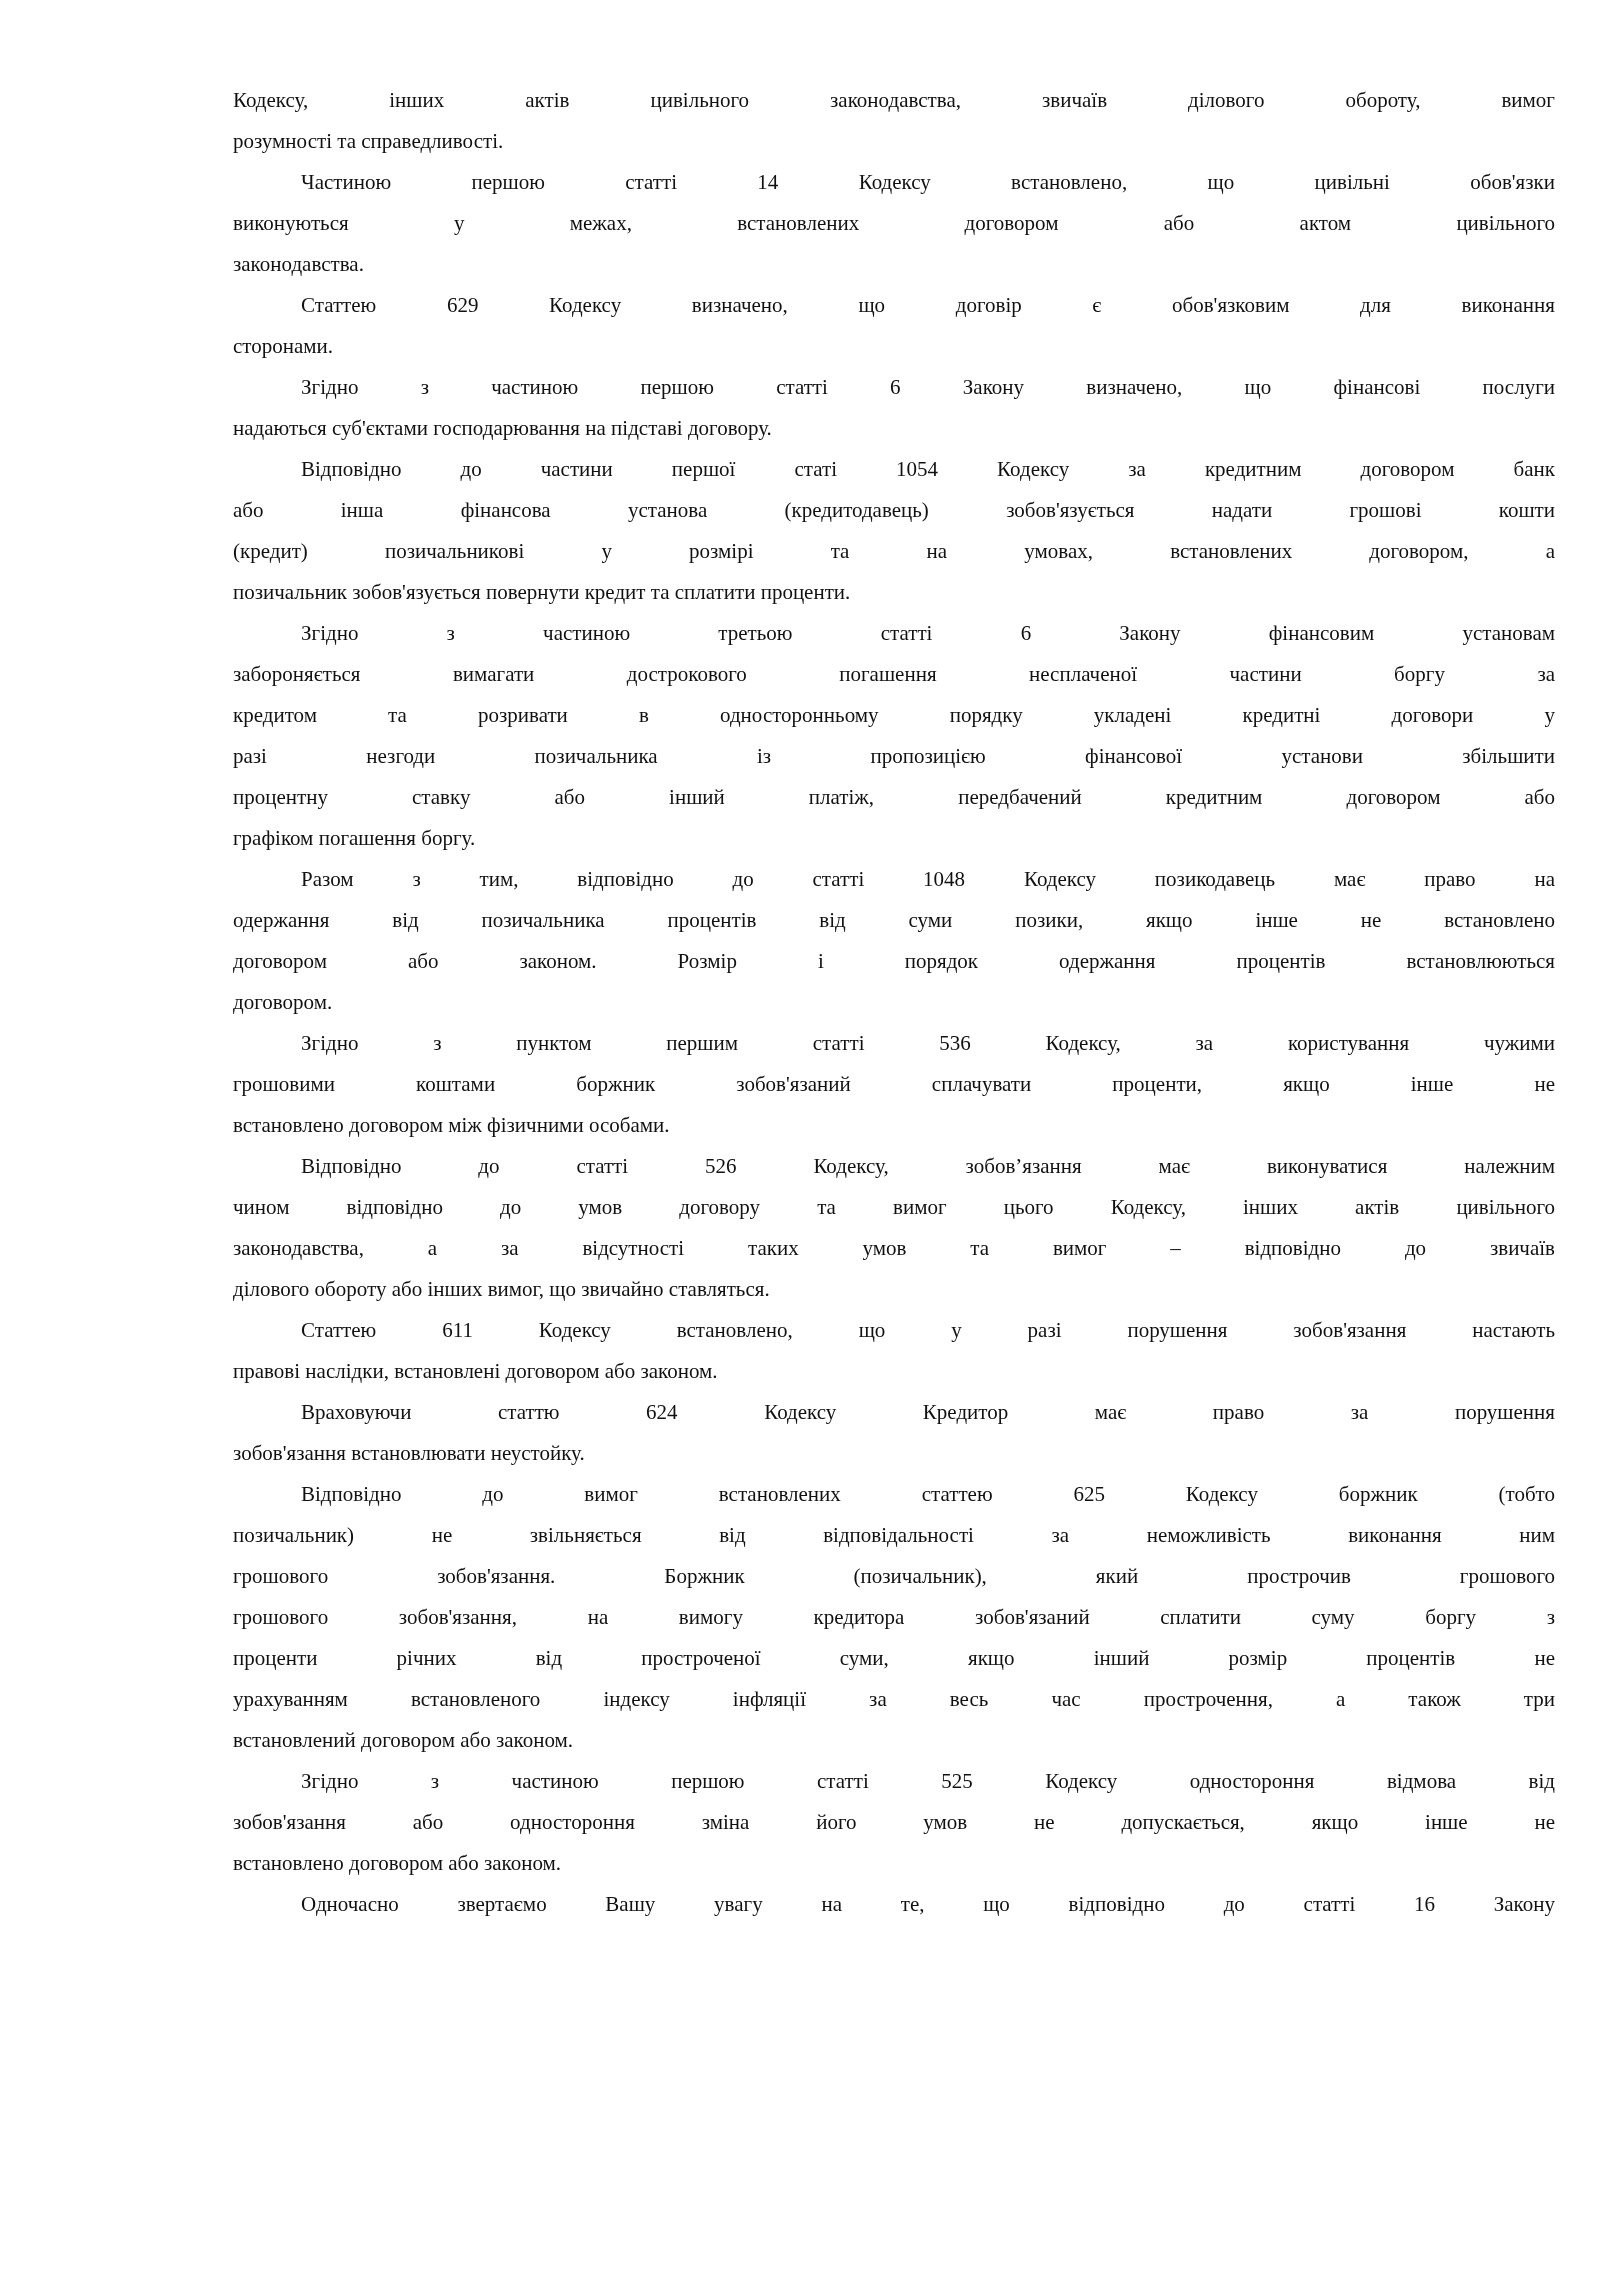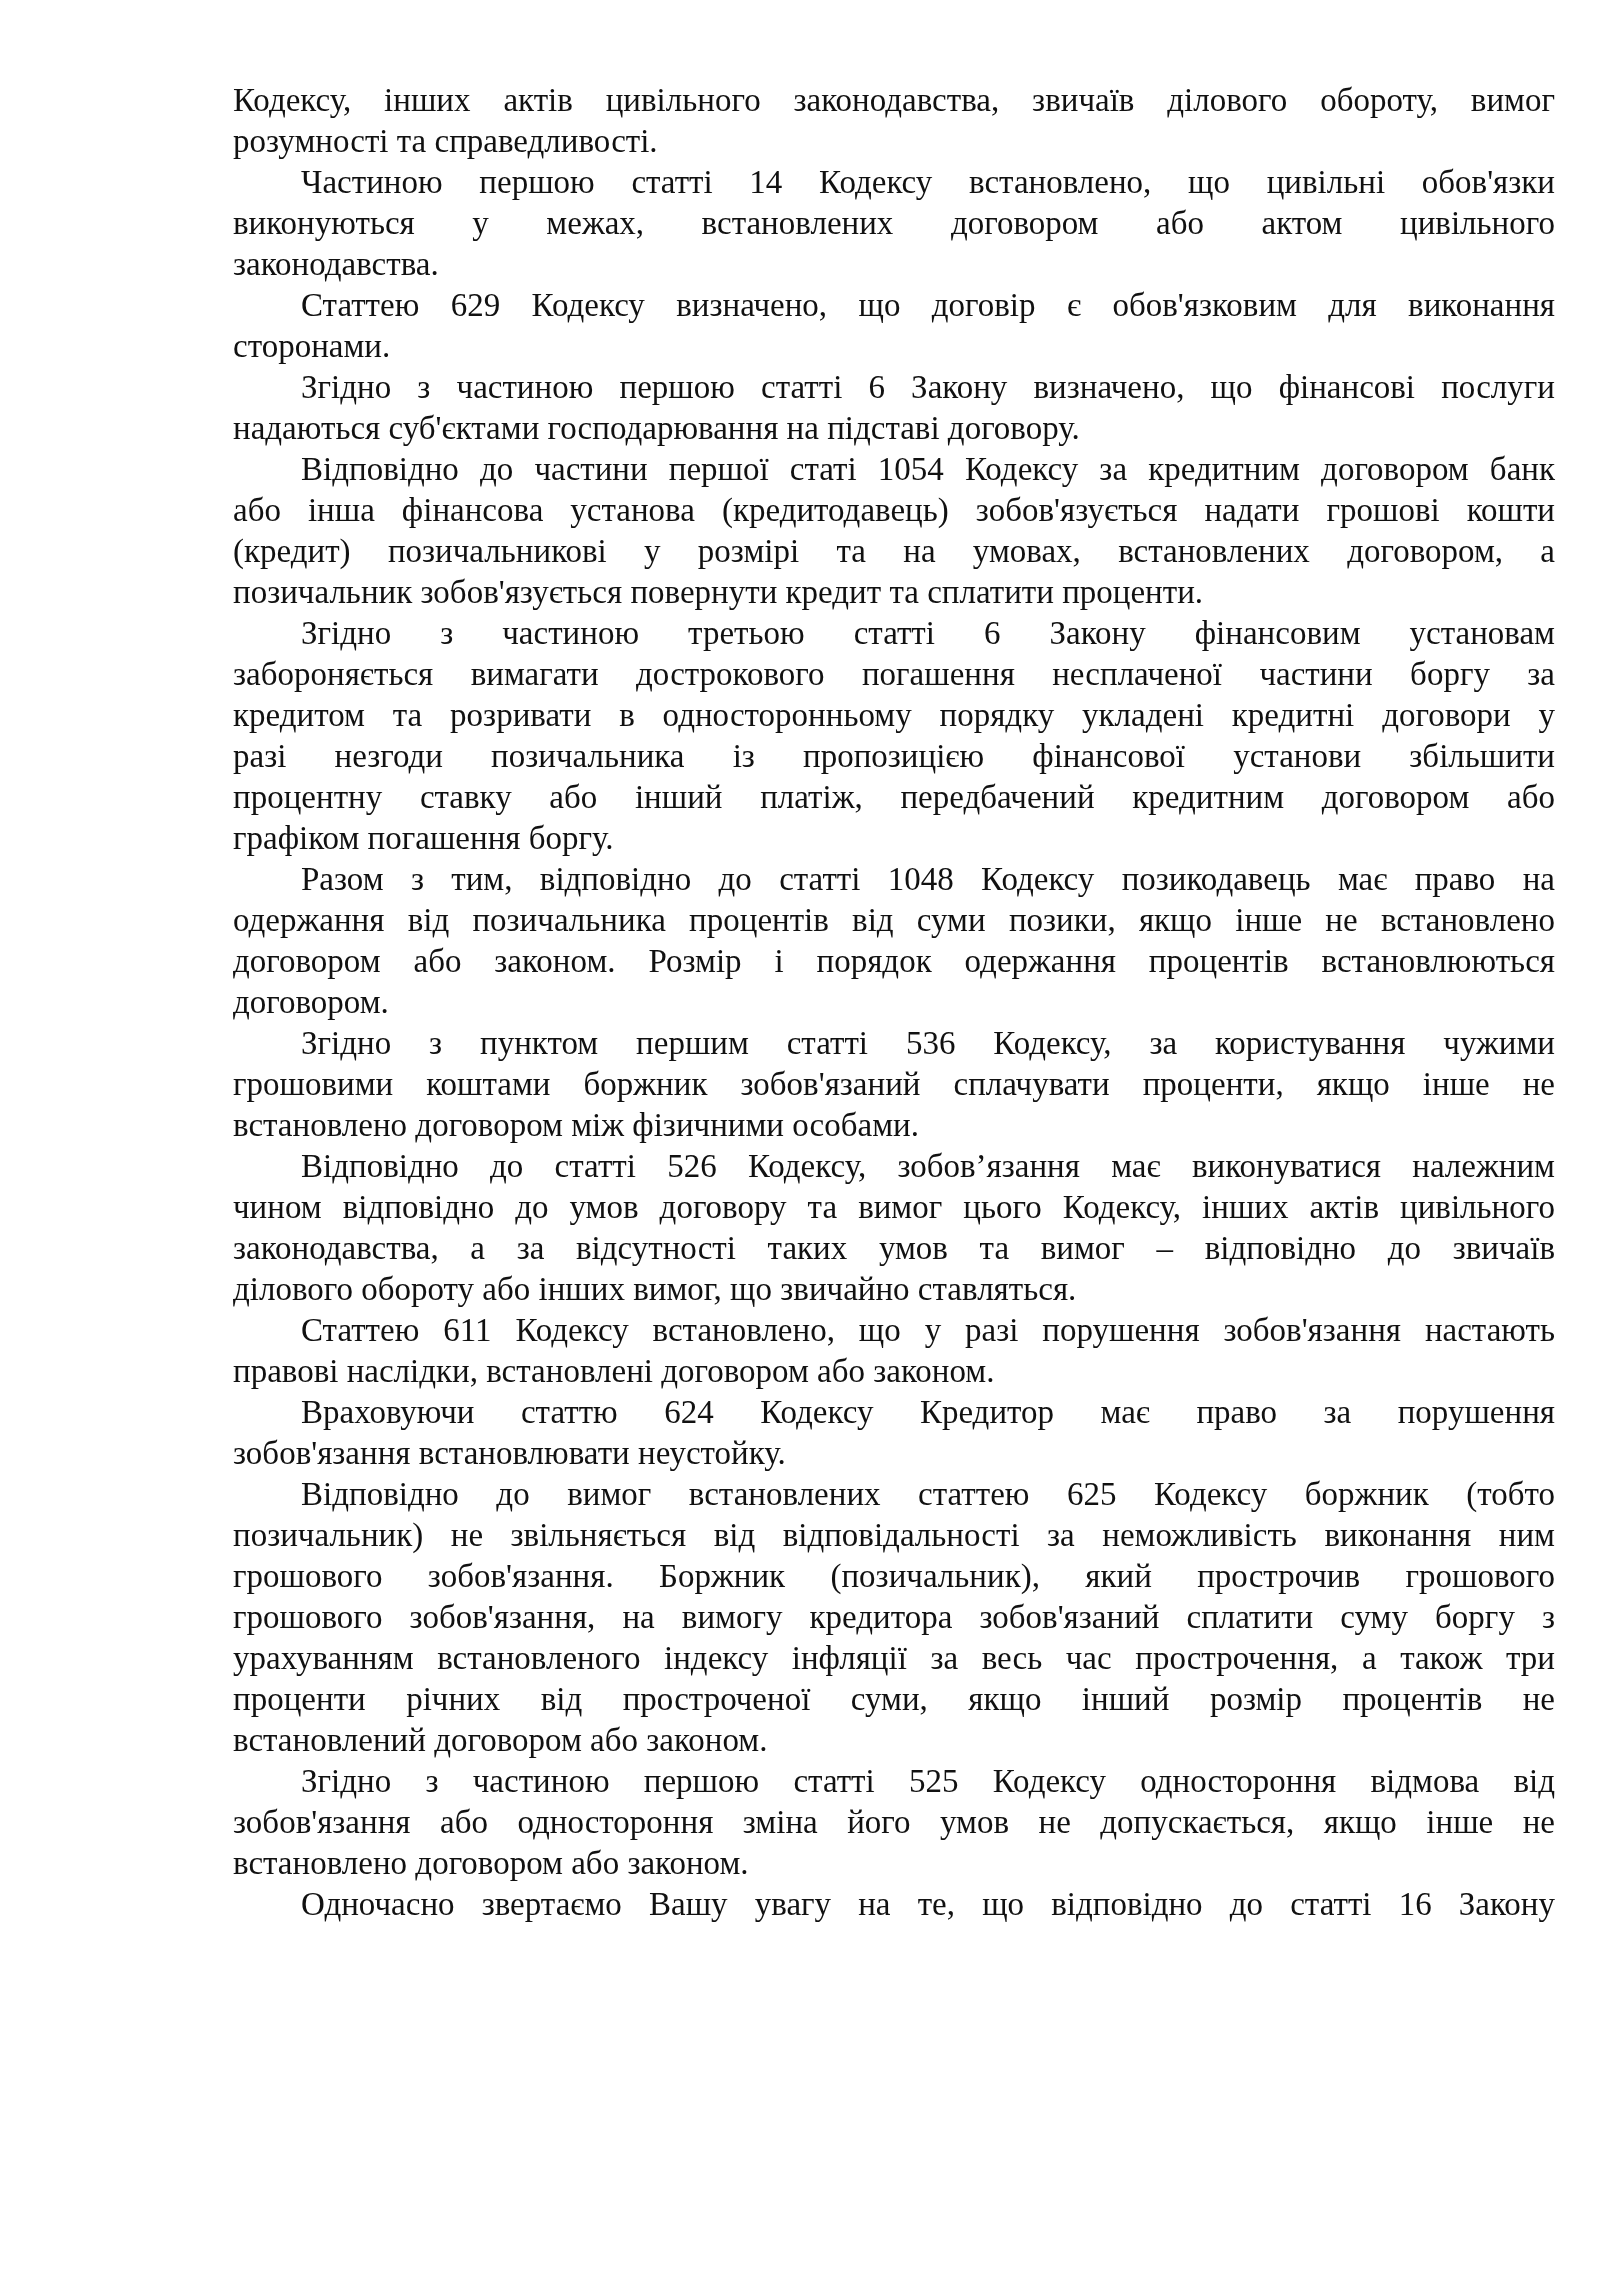--- a/index.html
+++ b/index.html
@@ -3,21 +3,21 @@
 <meta charset="utf-8">
 <style>
   html, body { margin: 0; padding: 0; background: #ffffff; }
   body { width: 1621px; height: 2293px; position: relative; overflow: hidden; }
   .page {
     position: absolute; left: 0; top: 0; width: 1621px; height: 2293px; background: #ffffff;
   }
   .text-block {
     position: absolute; left: 233px; top: 80px; width: 1322px;
     font-family: "Liberation Serif", "DejaVu Serif", serif;
-    font-size: 33px; line-height: 41px; color: #111111;
+    font-size: 21px; line-height: 41px; color: #111111;
   }
   .line {
     display: block; white-space: nowrap; height: 41px;
     text-align: justify; text-align-last: justify;
   }
   .line.last { text-align: right; text-align-last: left; }
   .line.indent { padding-left: 68px; }
 </style>
 </head>
 <body>
@@ -78,22 +78,22 @@
       </div>
       <div class="paragraph">
         <span class="line indent">Враховуючи статтю 624 Кодексу Кредитор має право за порушення</span>
         <span class="line last">зобов'язання встановлювати неустойку.</span>
       </div>
       <div class="paragraph">
         <span class="line indent">Відповідно до вимог встановлених статтею 625 Кодексу боржник (тобто</span>
         <span class="line">позичальник) не звільняється від відповідальності за неможливість виконання ним</span>
         <span class="line">грошового зобов'язання. Боржник (позичальник), який прострочив грошового</span>
         <span class="line">грошового зобов'язання, на вимогу кредитора зобов'язаний сплатити суму боргу з</span>
+        <span class="line">проценти річних від простроченої суми, якщо інший розмір процентів не</span>
         <span class="line">урахуванням встановленого індексу інфляції за весь час прострочення, а також три</span>
-        <span class="line">проценти річних від простроченої суми, якщо інший розмір процентів не</span>
         <span class="line last">встановлений договором або законом.</span>
       </div>
       <div class="paragraph">
         <span class="line indent">Згідно з частиною першою статті 525 Кодексу одностороння відмова від</span>
         <span class="line">зобов'язання або одностороння зміна його умов не допускається, якщо інше не</span>
         <span class="line last">встановлено договором або законом.</span>
       </div>
       <div class="paragraph">
         <span class="line indent">Одночасно звертаємо Вашу увагу на те, що відповідно до статті 16 Закону</span>
       </div>

